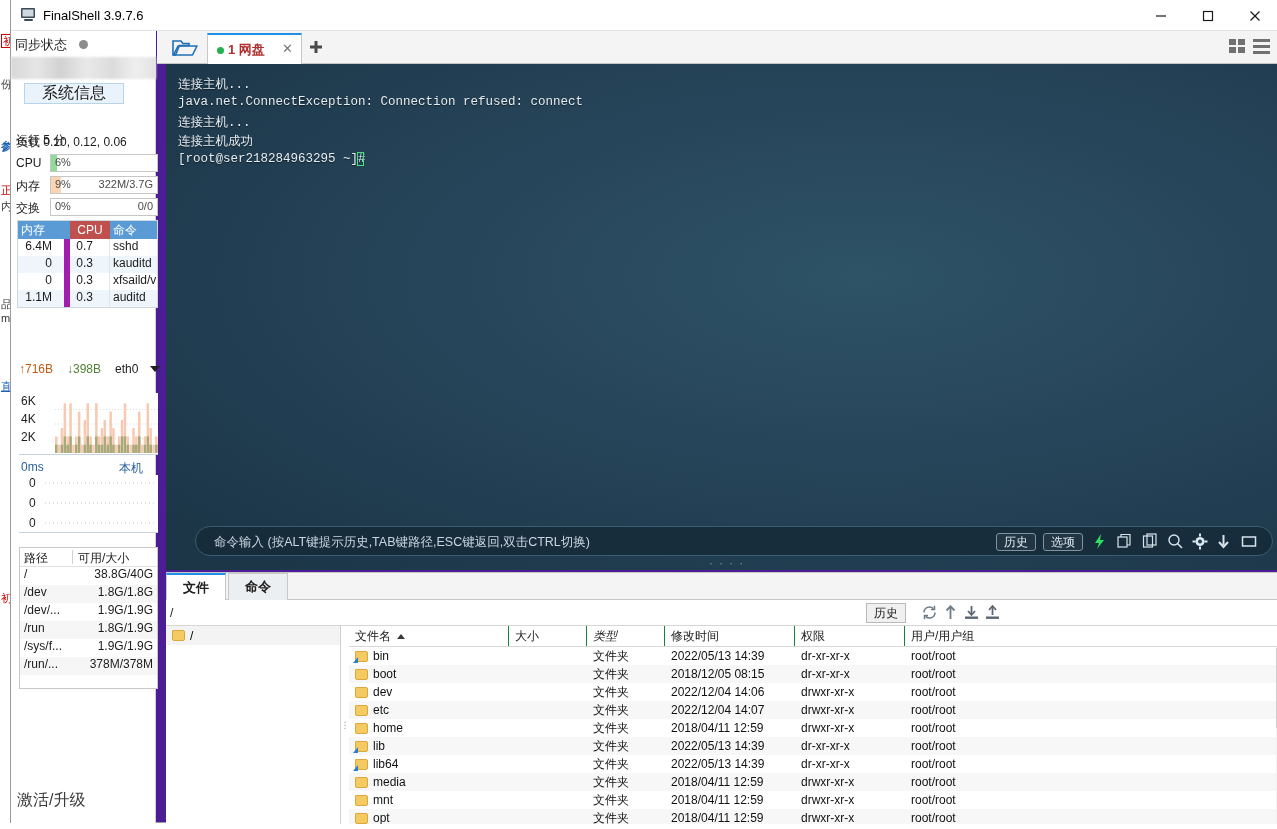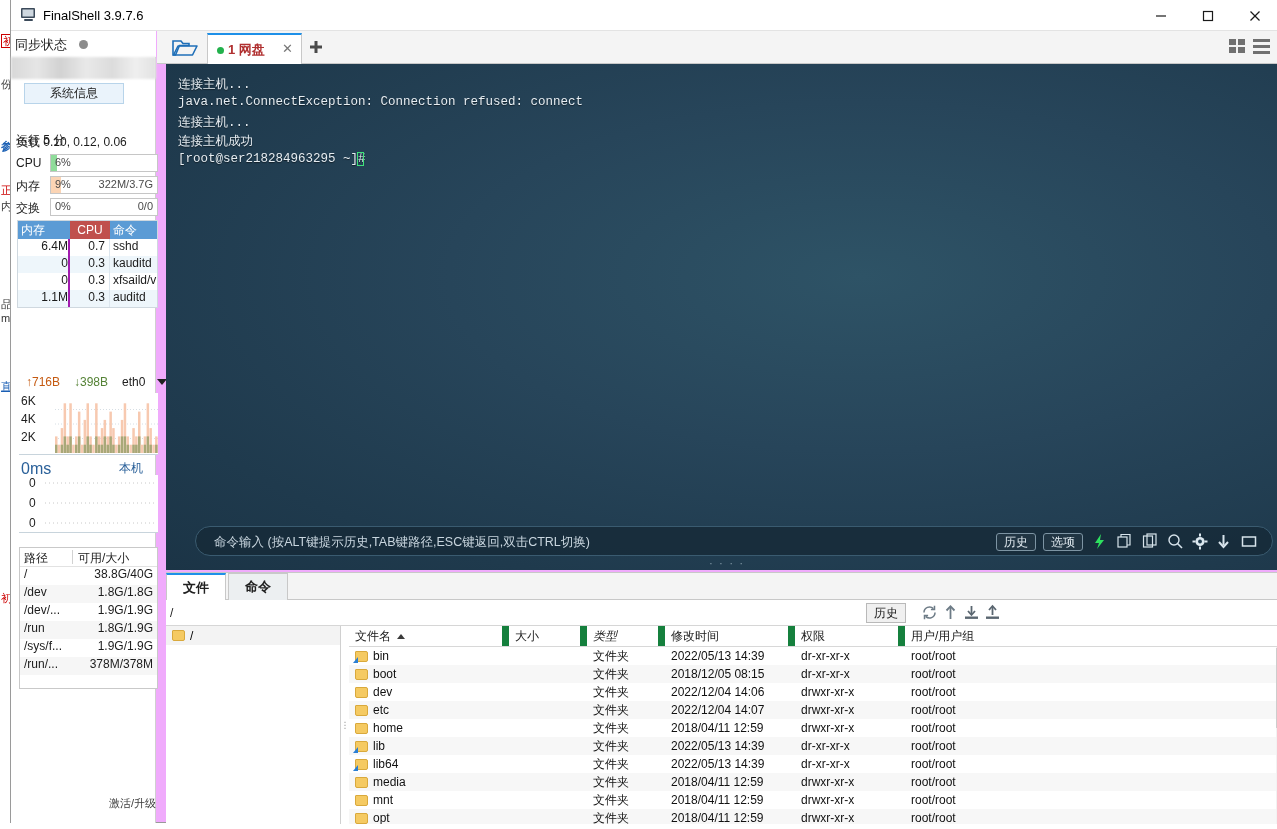--- a/index.html
+++ b/index.html
@@ -19,21 +19,21 @@
     overflow: hidden;
   }
   .bg-strip .bg-line {
     position: absolute; left: 1px;
     font-size: 11px; line-height: 12px; white-space: nowrap;
   }
 
   
   .window {
     position: absolute; left: 10px; top: 0; width: 1267px; height: 823px;
-    background: #f0abfc;
+    background: #4c1d95;
     border: 1px solid #9a9a9a;
     border-top: none; border-right: none;
   }
 
   
   .titlebar {
     position: absolute; left: 0; top: 0; width: 1267px; height: 31px;
     background: #ffffff;
     border-bottom: 1px solid #e3e3e3;
   }
@@ -71,21 +71,21 @@
     border-right: 1px solid #cfcfcf;
   }
   .blur-banner {
     position: absolute; left: 0; top: 0; width: 145px; height: 22px;
     background: linear-gradient(90deg,#d8d8d8 0%,#e6e6e6 18%,#d2d2d2 34%,#e9e9e9 52%,#dcdcdc 70%,#efefef 86%,#e2e2e2 100%);
     filter: blur(1.2px);
   }
   .sysinfo-btn {
     position: absolute; left: 13px; top: 26px; width: 100px; height: 21px;
     background: #eaf3fb; border: 1px solid #b8d4ea;
-    font-size: 12px; color: #1a1a1a;
+    font-size: 16px; color: #1a1a1a;
     display: flex; align-items: center; justify-content: center;
   }
   .sb-line {
     position: absolute; left: 5px; font-size: 12px; color: #1c1c1c;
     white-space: nowrap;
   }
   .meter {
     position: absolute; left: 39px; width: 108px; height: 18px;
     border: 1px solid #c6c6c6; background: #fff; overflow: hidden;
   }
@@ -103,55 +103,55 @@
   .proc-head {
     display: flex; height: 18px; background: #5b9bd5; color: #fff; font-size: 12px;
   }
   .proc-head div { display: flex; align-items: center; padding: 0 3px; }
   .ph-mem { width: 52px; justify-content: flex-start; }
   .ph-cpu { width: 40px; background: #c0504d; justify-content: center; }
   .ph-cmd { flex: 1; }
   .proc-row { display: flex; height: 17px; font-size: 12px; color: #1a1a1a; }
   .proc-row:nth-child(odd) { background: #ffffff; }
   .proc-row:nth-child(even) { background: #eef6fb; }
-  .pr-mem { width: 52px; text-align: right; padding-right: 0; border-right: 2px solid #a21caf; }
-  .pr-cpu { width: 40px; text-align: right; padding-right: 4px; border-right: 1px solid #dce6ee; }
+  .pr-mem { width: 52px; text-align: right; padding-right: 12px; border-right: 6px solid #a21caf; }
+  .pr-cpu { width: 40px; text-align: right; padding-right: 16px; border-right: 1px solid #dce6ee; }
   .pr-cmd { flex: 1; padding-left: 3px; overflow: hidden; white-space: nowrap; }
 
   
-  .net-head { position: absolute; left: 8px; top: 318px; width: 140px; height: 16px; font-size: 12px; margin-left: 7px; }
+  .net-head { position: absolute; left: 8px; top: 305px; width: 140px; height: 16px; font-size: 12px; }
   .net-up { position: absolute; left: 0; top: 0; color: #c55a11; }
   .net-down { position: absolute; left: 48px; top: 0; color: #548235; }
   .net-iface { position: absolute; left: 96px; top: 0; color: #202020; }
   .net-caret { position: absolute; left: 131px; top: 4px;
                border-left: 5px solid transparent; border-right: 5px solid transparent;
                border-top: 6px solid #202020; }
   .chart-box { position: absolute; background: #fff; }
   .axis-lbl { position: absolute; font-size: 12px; color: #1c1c1c; }
 
   
-  .ping-head { position: absolute; left: 10px; top: 403px; font-size: 16px; color: #2a6099; }
+  .ping-head { position: absolute; left: 10px; top: 403px; font-size: 12px; color: #2a6099; }
   .ping-host { position: absolute; left: 108px; top: 403px; font-size: 12px; color: #2a6099; }
 
   
   .disk-table {
     position: absolute; left: 8px; top: 490px; width: 139px; height: 142px;
     border: 1px solid #c9c9c9; background: #fff;
   }
   .disk-head { display: flex; height: 19px; font-size: 12px; color: #1c1c1c; border-bottom: 1px solid #e2e2e2; }
   .dh-path { width: 52px; padding: 2px 0 0 4px; }
   .dh-sep  { width: 1px; background: #d2d2d2; margin: 2px 0; }
   .dh-size { flex: 1; padding: 2px 0 0 5px; }
   .disk-row { display: flex; height: 18px; font-size: 12px; color: #1c1c1c; }
   .disk-row:nth-child(even) { background: #f6f6f6; }
   .dr-path { width: 60px; padding-left: 4px; white-space: nowrap; overflow: hidden; }
   .dr-size { flex: 1; text-align: right; padding-right: 4px; white-space: nowrap; }
   .activate {
-    position: absolute; left: 0; bottom: 12px; width: 145px; text-align: right;
-    font-size: 11px; color: #3c3c3c;
+    position: absolute; left: 6px; bottom: 12px; width: 145px; text-align: left;
+    font-size: 16px; color: #3c3c3c;
   }
 
   
   .tabbar {
     position: absolute; left: 146px; top: 31px; width: 1121px; height: 33px;
     background: #f4f4f4; border-bottom: 1px solid #c8c8c8;
   }
   .folder-icon { position: absolute; left: 14px; top: 6px; width: 28px; height: 21px; }
   .tab {
     position: absolute; left: 50px; top: 2px; width: 95px; height: 31px;
@@ -234,21 +234,21 @@
   .tree-row { display: flex; align-items: center; height: 19px; padding-left: 6px; font-size: 12px; background: #f3f3f3; }
   .splitter {
     position: absolute; left: 175px; top: 53px; width: 8px; height: 198px;
     background: #ffffff;
     display: flex; align-items: center; justify-content: center;
     color: #9a9a9a; font-size: 9px;
   }
 
   .fp-list { position: absolute; left: 183px; top: 53px; right: 0; height: 198px; background: #fff; overflow: hidden; }
   .list-head { display: flex; height: 21px; font-size: 12px; color: #1a1a1a; border-bottom: 1px solid #d8d8d8; background: #fff; }
-  .list-head > div { display: flex; align-items: center; padding-left: 6px; border-right: 7px solid #15803d; }
+  .list-head > div { display: flex; align-items: center; padding-left: 6px; border-right: 1px solid #15803d; }
   .list-head > div:last-child { border-right: none; }
   .c-name { width: 160px; } .c-size { width: 78px; } .c-type { width: 78px; font-style: italic; }
   .c-time { width: 130px; } .c-perm { width: 110px; } .c-owner { flex: 1; }
   .sort-caret { margin-left: 6px; border-left: 4px solid transparent; border-right: 4px solid transparent; border-bottom: 5px solid #3a3a3a; }
   .file-row { display: flex; height: 18px; font-size: 12px; color: #111; align-items: center; }
   .file-row:nth-child(even) { background: #f7f7f7; }
   .file-row > div { padding-left: 6px; overflow: hidden; white-space: nowrap; }
   .fr-name { width: 160px; display: flex; align-items: center; gap: 5px; }
   .fr-size { width: 78px; } .fr-type { width: 78px; }
   .fr-time { width: 130px; } .fr-perm { width: 110px; } .fr-owner { flex: 1; }

